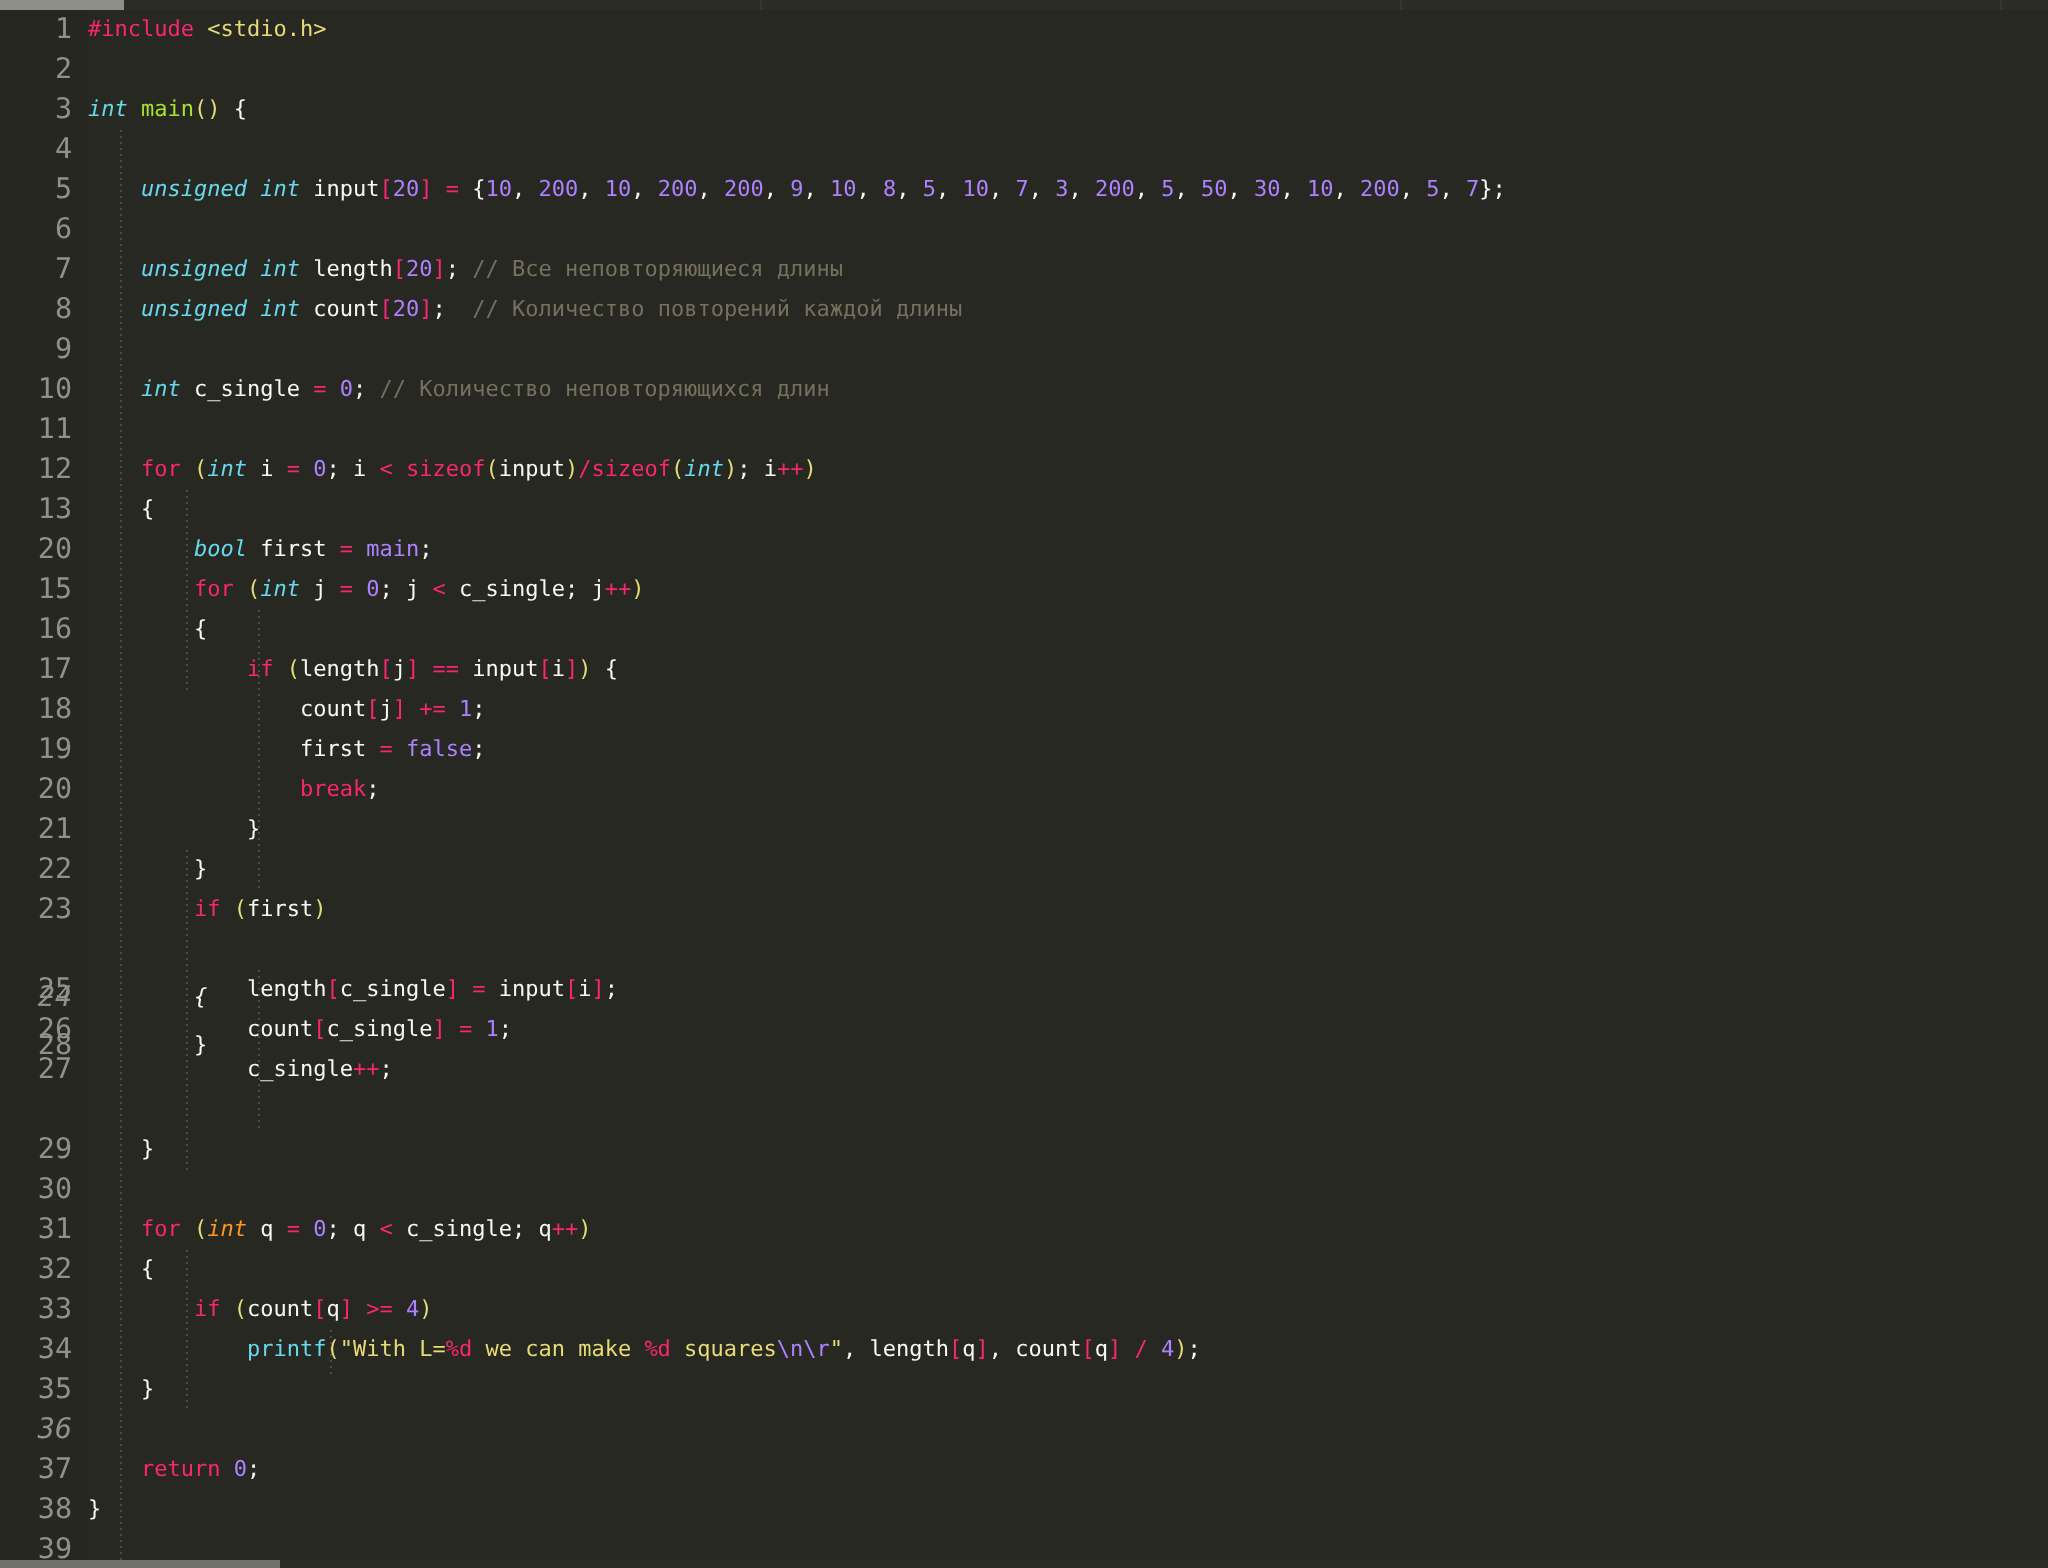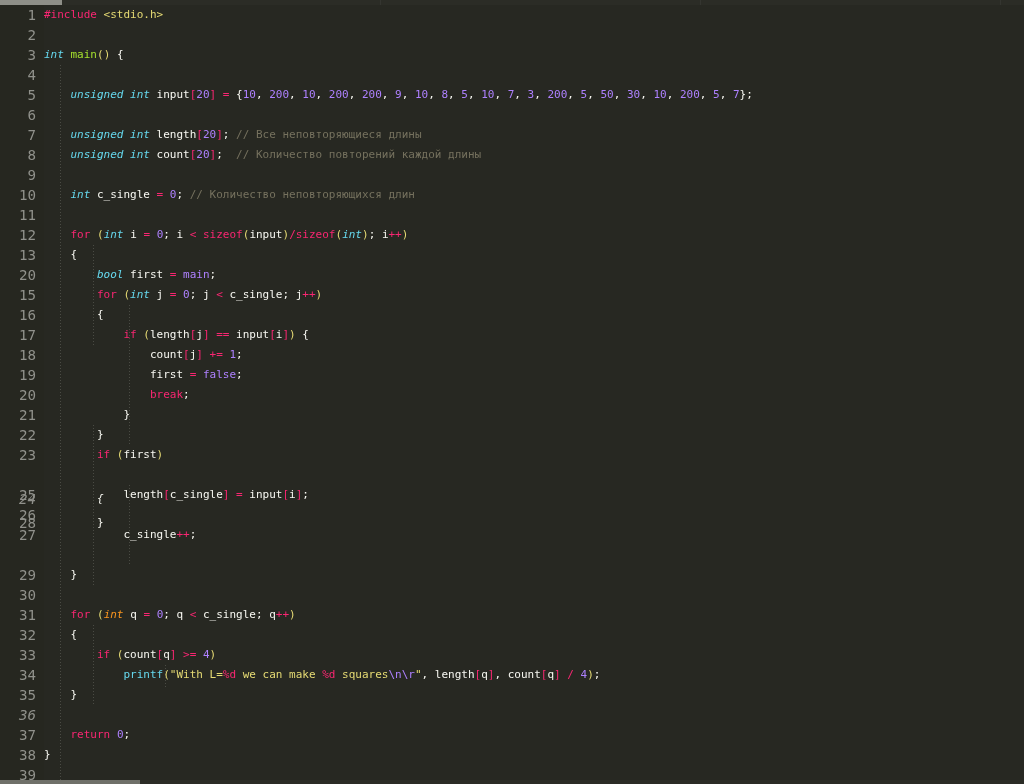--- a/index.html
+++ b/index.html
@@ -174,21 +174,21 @@
       <div class="row" style="position:absolute;top:300px;left:0;width:988px;"><span class="lineno">16</span><span class="codeline">        <span class="punc">{</span></span></div>
       <div class="row" style="position:absolute;top:320px;left:0;width:1024px;"><span class="lineno">17</span><span class="codeline">            <span class="kw">if</span> <span class="paren">(</span><span class="punc">length</span><span class="brk">[</span><span class="punc">j</span><span class="brk">]</span> <span class="kw">==</span> <span class="punc">input</span><span class="brk">[</span><span class="punc">i</span><span class="brk">]</span><span class="paren">)</span> <span class="punc">{</span></span></div>
       <div class="row" style="position:absolute;top:340px;left:0;width:1013px;padding-left:28px;"><span class="lineno">18</span><span class="codeline">                <span class="punc">count</span><span class="brk">[</span><span class="punc">j</span><span class="brk">]</span> <span class="kw">+=</span> <span class="num">1</span><span class="punc">;</span></span></div>
       <div class="row" style="position:absolute;top:360px;left:0;width:1024px;"><span class="lineno">19</span><span class="codeline">                <span class="punc">first</span> <span class="kw">=</span> <span class="num">false</span><span class="punc">;</span></span></div>
       <div class="row" style="position:absolute;top:380px;left:0;width:1024px;"><span class="lineno">20</span><span class="codeline">                <span class="kw">break</span><span class="punc">;</span></span></div>
       <div class="row" style="position:absolute;top:400px;left:0;width:820px;"><span class="lineno">21</span><span class="codeline">            <span class="punc">}</span></span></div>
       <div class="row" style="position:absolute;top:420px;left:0;width:1024px;"><span class="lineno">22</span><span class="codeline">        <span class="punc">}</span></span></div>
       <div class="row" style="position:absolute;top:440px;left:0;width:1024px;"><span class="lineno">23</span><span class="codeline">        <span class="kw">if</span> <span class="paren">(</span><span class="punc">first</span><span class="paren">)</span></span></div>
       <div class="row" style="position:absolute;top:484px;left:0;width:832px;font-style:italic;"><span class="lineno">24</span><span class="codeline">        <span class="punc">{</span></span></div>
       <div class="row" style="position:absolute;top:480px;left:0;width:1024px;"><span class="lineno">25</span><span class="codeline">            <span class="punc">length</span><span class="brk">[</span><span class="punc">c_single</span><span class="brk">]</span> <span class="kw">=</span> <span class="punc">input</span><span class="brk">[</span><span class="punc">i</span><span class="brk">]</span><span class="punc">;</span></span></div>
-      <div class="row" style="position:absolute;top:500px;left:0;width:1024px;"><span class="lineno">26</span></div>
+      <div class="row" style="position:absolute;top:500px;left:0;width:1024px;"><span class="lineno">26</span><span class="codeline">            <span class="punc">count</span><span class="brk">[</span><span class="punc">c_single</span><span class="brk">]</span> <span class="kw">=</span> <span class="num">1</span><span class="punc">;</span></span></div>
       <div class="row" style="position:absolute;top:520px;left:0;width:1024px;"><span class="lineno">27</span><span class="codeline">            <span class="punc">c_single</span><span class="kw">++</span><span class="punc">;</span></span></div>
       <div class="row" style="position:absolute;top:508px;left:0;width:940px;"><span class="lineno">28</span><span class="codeline">        <span class="punc">}</span></span></div>
       <div class="row" style="position:absolute;top:560px;left:0;width:868px;"><span class="lineno">29</span><span class="codeline">    <span class="punc">}</span></span></div>
       <div class="row" style="position:absolute;top:580px;left:0;width:1024px;"><span class="lineno">30</span><span class="codeline"></span></div>
       <div class="row" style="position:absolute;top:600px;left:0;width:1024px;"><span class="lineno">31</span><span class="codeline">    <span class="kw">for</span> <span class="paren">(</span><span class="type2">int</span> <span class="punc">q</span> <span class="kw">=</span> <span class="num">0</span><span class="punc">;</span> <span class="punc">q</span> <span class="kw">&lt;</span> <span class="punc">c_single</span><span class="punc">;</span> <span class="punc">q</span><span class="kw">++</span><span class="paren">)</span></span></div>
       <div class="row" style="position:absolute;top:620px;left:0;width:1024px;"><span class="lineno">32</span><span class="codeline">    <span class="punc">{</span></span></div>
       <div class="row" style="position:absolute;top:640px;left:0;width:1024px;"><span class="lineno">33</span><span class="codeline">        <span class="kw">if</span> <span class="paren">(</span><span class="punc">count</span><span class="brk">[</span><span class="punc">q</span><span class="brk">]</span> <span class="kw">&gt;=</span> <span class="num">4</span><span class="paren">)</span></span></div>
       <div class="row" style="position:absolute;top:660px;left:0;width:1024px;"><span class="lineno">34</span><span class="codeline">            <span class="builtin">printf</span><span class="paren">(</span><span class="str">"With L=</span><span class="fmt">%d</span><span class="str"> we can make </span><span class="fmt">%d</span><span class="str"> squares</span><span class="esc">\n</span><span class="esc">\r</span><span class="str">"</span><span class="punc">,</span> <span class="punc">length</span><span class="brk">[</span><span class="punc">q</span><span class="brk">]</span><span class="punc">,</span> <span class="punc">count</span><span class="brk">[</span><span class="punc">q</span><span class="brk">]</span> <span class="kw">/</span> <span class="num">4</span><span class="paren">)</span><span class="punc">;</span></span></div>
       <div class="row" style="position:absolute;top:680px;left:0;width:1024px;padding-left:12px;"><span class="lineno">35</span><span class="codeline">    <span class="punc">}</span></span></div>
       <div class="row" style="position:absolute;top:700px;left:0;width:1024px;font-style:italic;"><span class="lineno">36</span><span class="codeline"></span></div>

